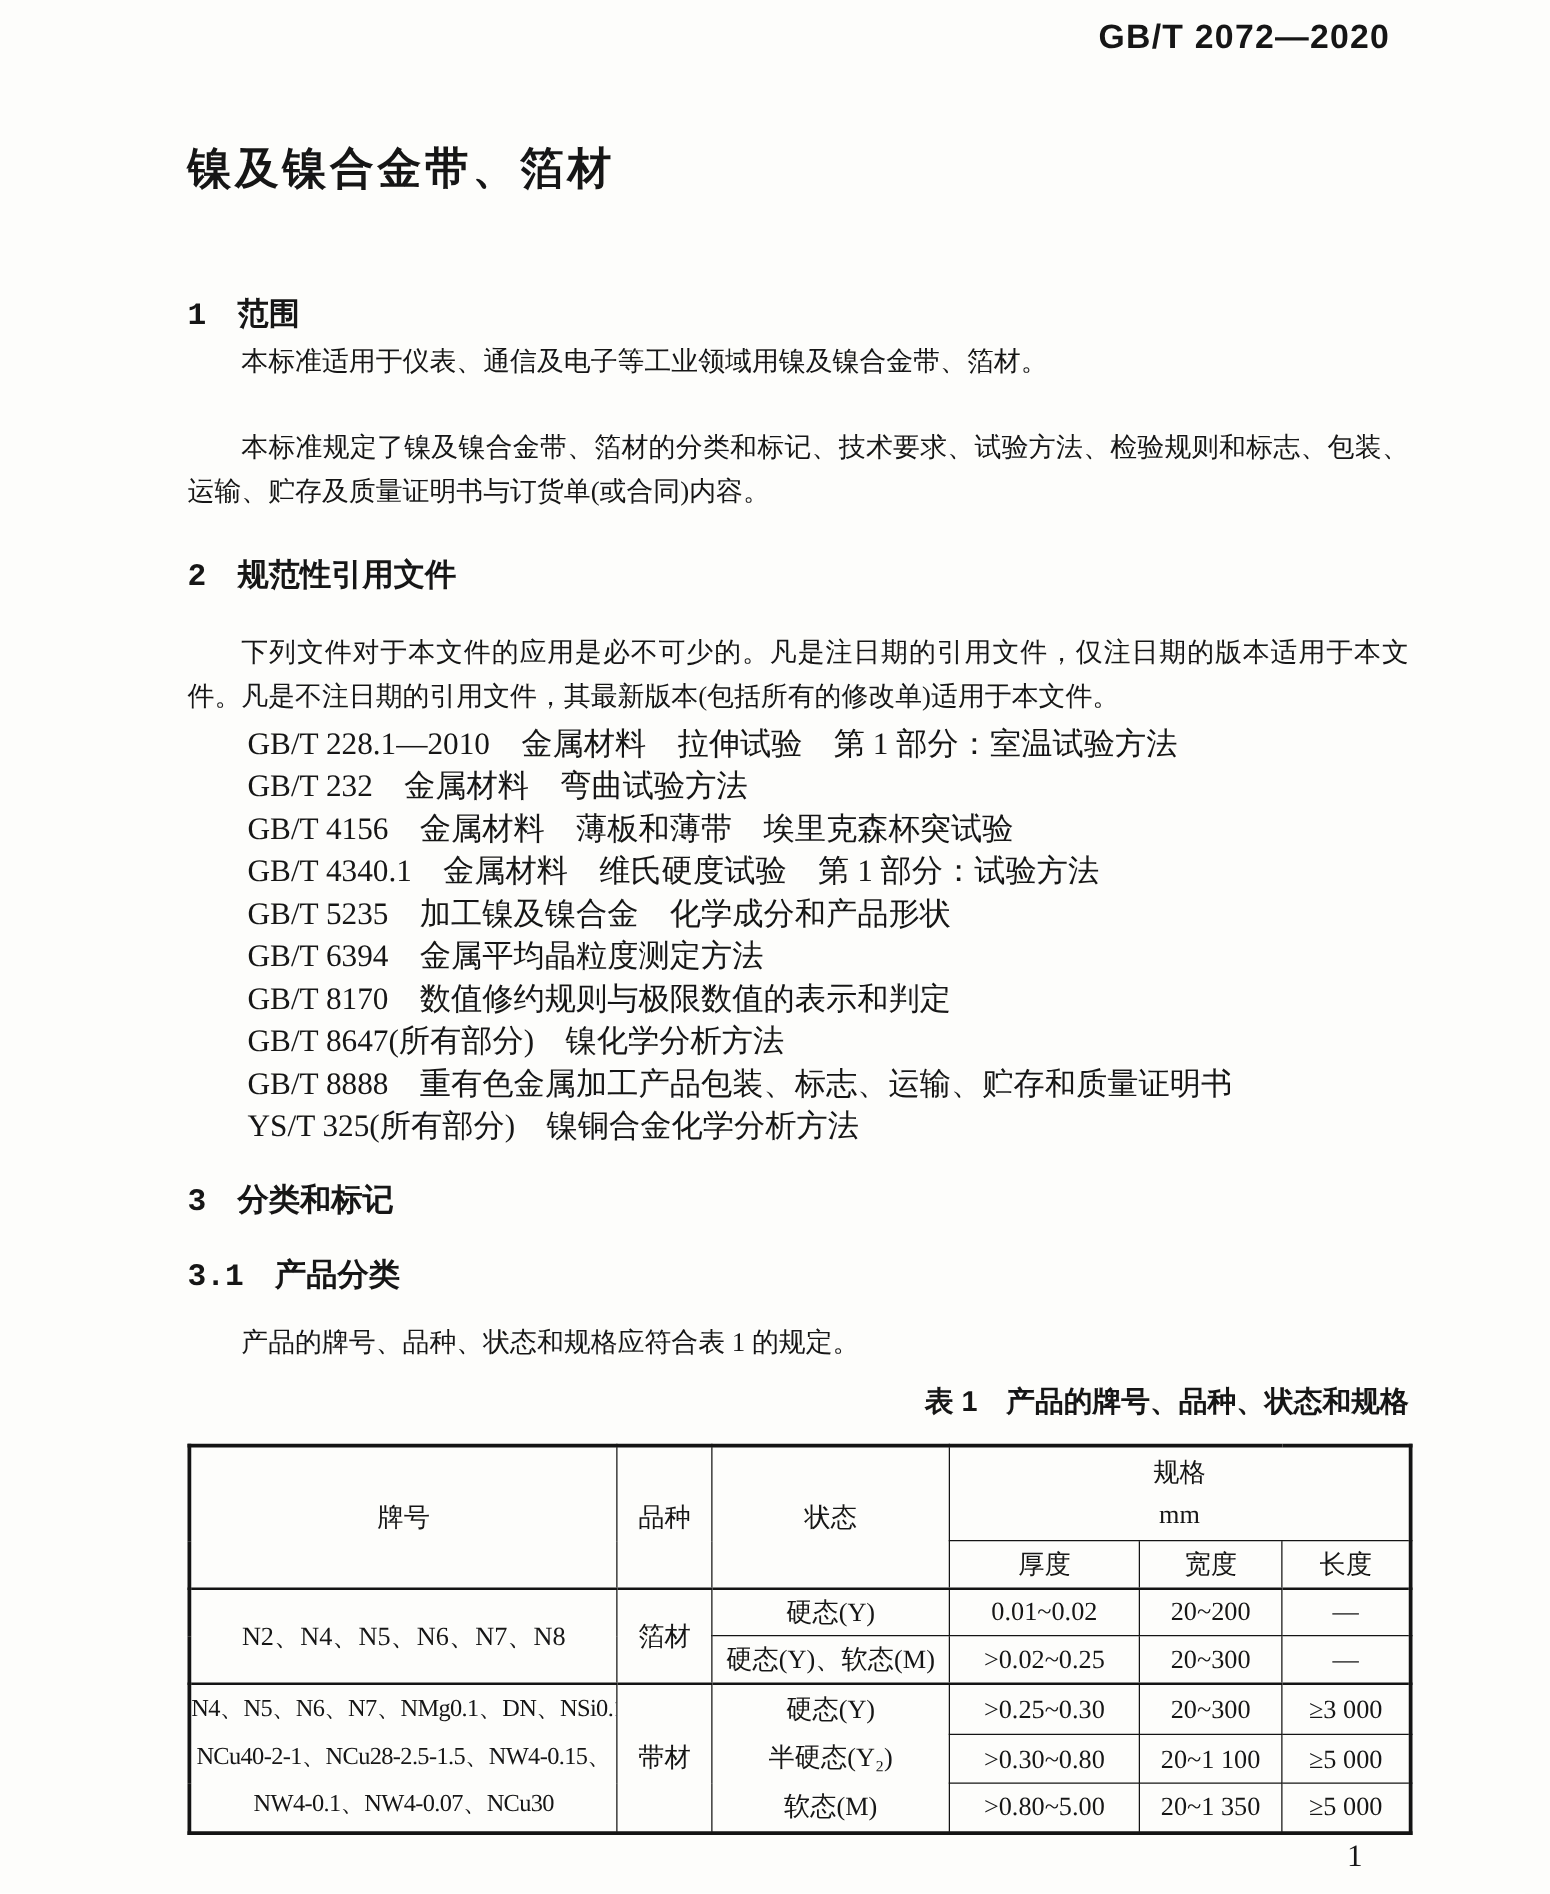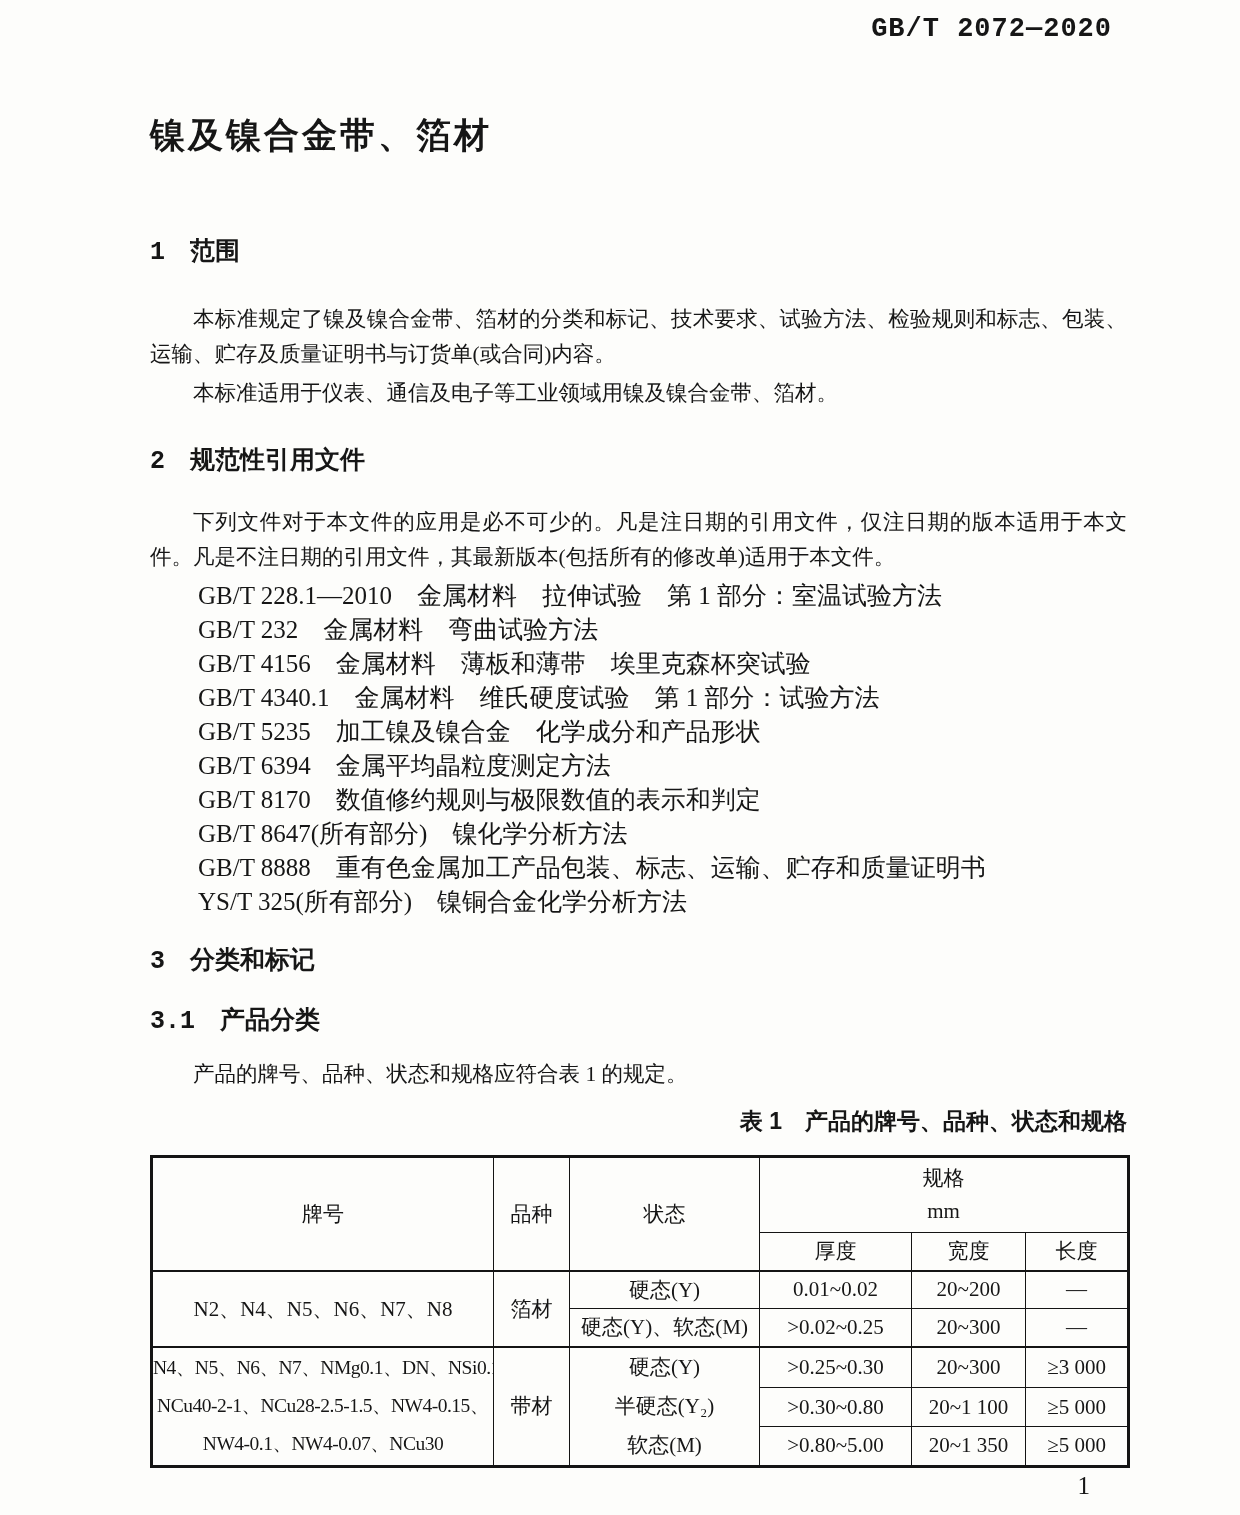--- a/index.html
+++ b/index.html
@@ -6,21 +6,21 @@
   .page {
     position:relative;
     width:1240px; height:1515px;
     background:#fdfdfb;
     color:#161616;
     font-family:"Liberation Serif","DejaVu Serif",serif;
     overflow:hidden;
   }
   .std-number {
     position:absolute; top:14px; right:128px;
-    font-family:Liberation Mono, monospace;
+    font-family:Liberation Sans, sans-serif;
     font-weight:bold; font-size:27px; letter-spacing:1px;
   }
   .content {
     position:absolute; left:150px; top:0; width:977px;
   }
   .doc-title {
     margin:112px 0 0 0;
     text-align:left;
     font-family:"Liberation Sans","DejaVu Sans",sans-serif;
     font-weight:bold; font-size:35px; line-height:46px; letter-spacing:3px;
@@ -84,22 +84,22 @@
 
 <div class="page">
 
   <div class="std-number">GB/T 2072—2020</div>
 
   <div class="content">
 
     <h1 class="doc-title">镍及镍合金带、箔材</h1>
 
     <h2 class="h-sec" id="s1-heading">1　范围</h2>
+    <p class="para p2">本标准适用于仪表、通信及电子等工业领域用镍及镍合金带、箔材。</p>
     <p class="para p1">本标准规定了镍及镍合金带、箔材的分类和标记、技术要求、试验方法、检验规则和标志、包装、运输、贮存及质量证明书与订货单(或合同)内容。</p>
-    <p class="para p2">本标准适用于仪表、通信及电子等工业领域用镍及镍合金带、箔材。</p>
 
     <h2 class="h-sec" id="s2-heading">2　规范性引用文件</h2>
     <p class="para intro">下列文件对于本文件的应用是必不可少的。凡是注日期的引用文件，仅注日期的版本适用于本文件。凡是不注日期的引用文件，其最新版本(包括所有的修改单)适用于本文件。</p>
 
     <div class="refs">
       <p class="ref-item">GB/T 228.1—2010　金属材料　拉伸试验　第 1 部分：室温试验方法</p>
       <p class="ref-item">GB/T 232　金属材料　弯曲试验方法</p>
       <p class="ref-item">GB/T 4156　金属材料　薄板和薄带　埃里克森杯突试验</p>
       <p class="ref-item">GB/T 4340.1　金属材料　维氏硬度试验　第 1 部分：试验方法</p>
       <p class="ref-item">GB/T 5235　加工镍及镍合金　化学成分和产品形状</p>

